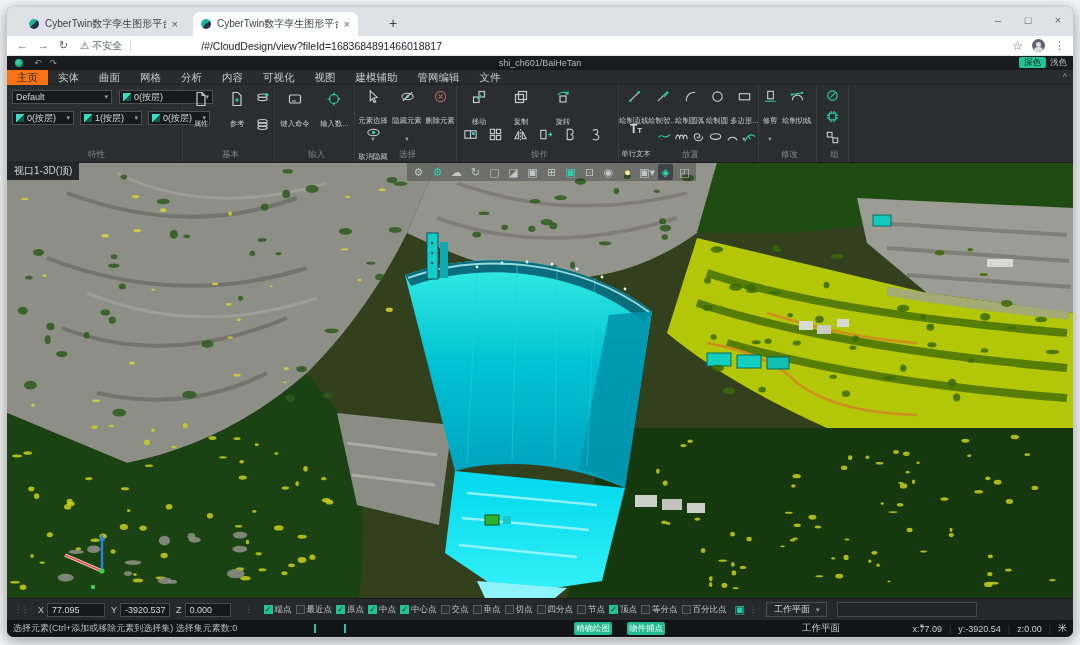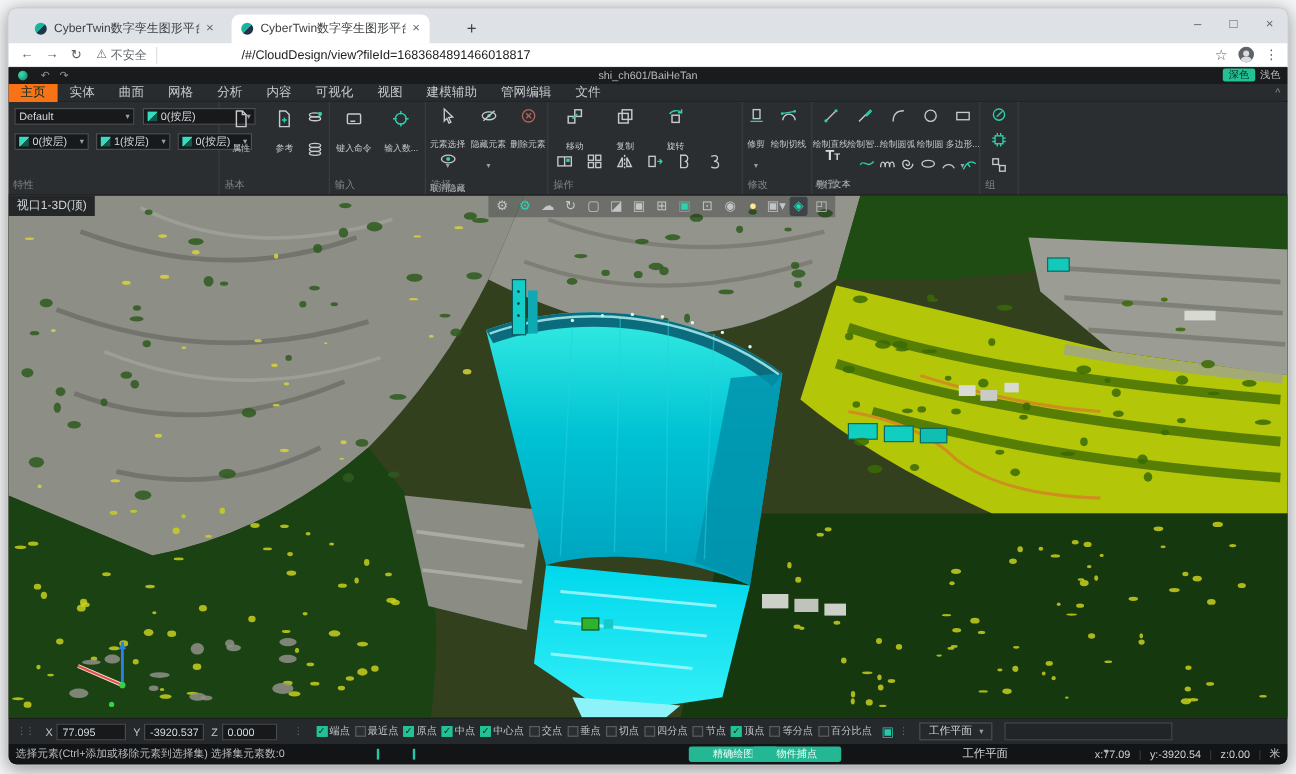--- a/index.html
+++ b/index.html
@@ -34,21 +34,21 @@
   .theme { position:absolute; right:6px; display:flex; gap:4px; align-items:flex-start;}
   .btn-dark { background:#23c296; color:#0b271d; font-size:8.5px; padding:0 5px; height:11px; line-height:11px; border-radius:2px;}
   .btn-light { color:#b6babd; font-size:8.5px;}
   .menubar { height:15px; background:#292c2f; display:flex; align-items:center; font-size:10.5px; color:#c6cacd; border-bottom:1px solid #212426; position:relative;}
   .mitem { padding:0 10px; height:15px; line-height:15px; }
   .mitem.active { background:#f97316; color:#07281c; }
   .collapse { position:absolute; right:6px; color:#8d9296; font-size:9px;}
   
   .ribbon { height:78px; background:#2b2e31; display:flex; position:relative; border-bottom:1px solid #1d1f21;}
   .rg { position:relative; border-right:1px solid #3a3d40; flex:none; }
-  .rg-label { position:absolute; bottom:1px; left:4px; right:0; text-align:left; font-size:8.5px; color:#7f8488;margin-top:48px;}
+  .rg-label { position:absolute; bottom:1px; left:4px; right:0; text-align:center; font-size:8.5px; color:#7f8488;margin-top:48px;}
   .dd { height:14px; background:#17191b; border:1px solid #4b4e52; display:flex; align-items:center; padding:0 3px; gap:3px; font-size:9px; color:#d6d9dc; position:absolute;}
   .dd .caret { margin-left:auto; color:#9aa0a4; font-size:7px;}
   .sw { width:8px; height:8px; background:linear-gradient(135deg,#37dcc0 0 55%,#14584c 55% 100%); flex:none;}
   .rbtn { position:absolute; display:flex; flex-direction:column; align-items:center; gap:11px; font-size:8px; color:#c3c7ca; text-align:center; width:36px;}
   .rbtn .cap { white-space:nowrap; transform:scale(.92); }
   .rbtn .dc { font-size:6.5px; color:#9aa0a4; line-height:4px;}
   .micon { position:absolute; }
   svg.ic { display:block; }
   .ic path, .ic rect, .ic circle, .ic ellipse, .ic line { fill:none; stroke:#c6cacd; stroke-width:1.2; }
   .ic .teal { stroke:#2ed0ae; }
@@ -73,21 +73,21 @@
   .snap { display:flex; align-items:center; gap:2px; margin-right:4px; white-space:nowrap;}
   .cb { width:9px; height:9px; border:1px solid #595d61; background:#2b2e31; font-size:8px; line-height:8px; text-align:center; color:#0b271d;}
   .cb.on { background:#23c296; border-color:#23c296; }
   .wp-btn { height:15px; border:1px solid #4a4e52; display:flex; align-items:center; gap:6px; padding:0 7px; font-size:9px; color:#d0d4d8; margin-left:6px;}
   .wp-field { height:15px; width:140px; border:1px solid #43474b; margin-left:10px; background:#222528;}
   .cube-glyph { color:#23c9a9; font-size:11px; margin-left:4px;}
   
   .cmdbar { height:17px; background:#121416; display:flex; align-items:center; font-size:9px; color:#b9bdc1; position:relative;}
   .cmd-status { margin-left:6px; white-space:nowrap;}
   .tick { position:absolute; top:4px; width:2px; height:9px; background:#23c9a9;}
-  .cbtn { height:13px; line-height:13px; padding:0 20px; background:#23b893; color:#eafff8; font-size:8.5px; border-radius:2px; position:absolute; top:2px;}
+  .cbtn { height:13px; line-height:13px; padding:0 2px; background:#23b893; color:#eafff8; font-size:8.5px; border-radius:2px; position:absolute; top:2px;}
   .cmd-right { position:absolute; right:6px; display:flex; align-items:center; gap:7px; font-size:9px; color:#cfd3d7;}
   .cmd-right .sep { color:#3c4043; }
   .cmd-wp { position:absolute; left:795px; display:flex; gap:80px; color:#d0d4d8; font-size:9.5px;}
 </style>
 </head>
 <body>
 
 <div class="window">
 
   <div class="tabstrip">
@@ -326,112 +326,112 @@
             </svg>
           </span>
         <span class="micon" style="left:131px;top:42px">
           <svg class="ic" width="15" height="15" viewBox="0 0 16 16">
               <path d="M5 3.5q6-2 5.5 2q-.3 2-3 2.5q4.5 0 4 3.5q-.5 3.5-6.5 1.5"></path>
             </svg>
           </span>
         <div class="rg-label">操作</div>
       </div>
 
+      <div class="rg" style="width:140px">
+        <div class="rbtn" style="left:0;top:4px;width:30px">
+          <svg class="ic" width="15" height="15" viewBox="0 0 16 16">
+              <path d="M3.5 12.5l9-9"></path>
+              <circle class="tealfill" cx="3.5" cy="12.5" r="1.4"></circle>
+              <circle class="tealfill" cx="12.5" cy="3.5" r="1.4"></circle>
+            </svg>
+          <span class="cap">绘制直线</span>
+          </div>
+        <div class="rbtn" style="left:28px;top:4px;width:30px">
+          <svg class="ic" width="15" height="15" viewBox="0 0 16 16">
+              <path d="M3 13l6-6"></path>
+              <path class="teal" d="M9 7l4-4 1 1-4 4z"></path>
+            </svg>
+          <span class="cap">绘制智...</span>
+          </div>
+        <div class="rbtn" style="left:56px;top:4px;width:30px">
+          <svg class="ic" width="15" height="15" viewBox="0 0 16 16">
+              <path d="M3.5 13Q3.5 3.5 13 3.5"></path>
+            </svg>
+          <span class="cap">绘制圆弧</span>
+          </div>
+        <div class="rbtn" style="left:84px;top:4px;width:28px">
+          <svg class="ic" width="15" height="15" viewBox="0 0 16 16">
+              <circle cx="8" cy="8" r="5"></circle>
+            </svg>
+          <span class="cap">绘制圆</span>
+          </div>
+        <div class="rbtn" style="left:110px;top:4px;width:30px">
+          <svg class="ic" width="15" height="15" viewBox="0 0 16 16">
+              <rect x="2.5" y="5" width="11" height="6.5"></rect>
+            </svg>
+          <span class="cap">多边形...</span>
+            <span class="dc">▾</span>
+          </div>
+        <div class="rbtn" style="left:0;top:38px;width:34px">
+          <span class="at"><span>T</span><small>T</small></span>
+          <span class="cap">单行文本</span>
+            <span class="dc">▾</span>
+          </div>
+        <span class="micon" style="left:38px;top:44px">
+          <svg class="ic" width="15" height="15" viewBox="0 0 16 16">
+              <path class="teal" d="M2 9C5 3 8 13 14 6"></path>
+            </svg>
+          </span>
+        <span class="micon" style="left:55px;top:44px">
+          <svg class="ic" width="15" height="15" viewBox="0 0 16 16">
+              <path d="M2 11c0-6 4-6 4 0c0-6 4-6 4 0c0-6 4-6 4 0"></path>
+            </svg>
+          </span>
+        <span class="micon" style="left:72px;top:44px">
+          <svg class="ic" width="15" height="15" viewBox="0 0 16 16">
+              <path d="M8 8m-1.5 0a1.5 1.5 0 1 0 3 0a3 3 0 1 0-6 0a4.5 4.5 0 1 0 9 0"></path>
+            </svg>
+          </span>
+        <span class="micon" style="left:89px;top:44px">
+          <svg class="ic" width="15" height="15" viewBox="0 0 16 16">
+              <ellipse cx="8" cy="8" rx="5.5" ry="3"></ellipse>
+            </svg>
+          </span>
+        <span class="micon" style="left:106px;top:44px">
+          <svg class="ic" width="15" height="15" viewBox="0 0 16 16">
+              <path d="M3 12A5.5 5.5 0 0 1 13 12"></path>
+            </svg>
+          </span>
+        <span class="micon" style="left:123px;top:44px">
+          <svg class="ic" width="15" height="15" viewBox="0 0 16 16">
+              <path class="teal" d="M3 13Q8 3 14 8M7 8l2 3"></path>
+            </svg>
+          </span>
+        <div class="rg-label">放置</div>
+      </div>
+
       <div class="rg" style="width:58px">
         <div class="rbtn" style="left:-4px;top:4px;width:30px">
           <svg class="ic" width="15" height="15" viewBox="0 0 16 16">
               <rect x="5" y="2.5" width="6" height="8"></rect>
               <path class="teal" d="M2.5 13h11" stroke-width="1.8"></path>
             </svg>
           <span class="cap">修剪</span>
             <span class="dc">▾</span>
           </div>
         <div class="rbtn" style="left:18px;top:4px;width:40px">
           <svg class="ic" width="16" height="15" viewBox="0 0 16 16">
               <path d="M3 12A5.5 5.5 0 0 1 14 12"></path>
               <path class="teal" d="M2 6l12-2"></path>
               <circle class="tealfill" cx="2.5" cy="6" r="1.2"></circle>
               <circle class="tealfill" cx="13.5" cy="4" r="1.2"></circle>
             </svg>
           <span class="cap">绘制切线</span>
           </div>
         <div class="rg-label">修改</div>
-      </div>
-
-      <div class="rg" style="width:140px">
-        <div class="rbtn" style="left:0;top:4px;width:30px">
-          <svg class="ic" width="15" height="15" viewBox="0 0 16 16">
-              <path d="M3.5 12.5l9-9"></path>
-              <circle class="tealfill" cx="3.5" cy="12.5" r="1.4"></circle>
-              <circle class="tealfill" cx="12.5" cy="3.5" r="1.4"></circle>
-            </svg>
-          <span class="cap">绘制直线</span>
-          </div>
-        <div class="rbtn" style="left:28px;top:4px;width:30px">
-          <svg class="ic" width="15" height="15" viewBox="0 0 16 16">
-              <path d="M3 13l6-6"></path>
-              <path class="teal" d="M9 7l4-4 1 1-4 4z"></path>
-            </svg>
-          <span class="cap">绘制智...</span>
-          </div>
-        <div class="rbtn" style="left:56px;top:4px;width:30px">
-          <svg class="ic" width="15" height="15" viewBox="0 0 16 16">
-              <path d="M3.5 13Q3.5 3.5 13 3.5"></path>
-            </svg>
-          <span class="cap">绘制圆弧</span>
-          </div>
-        <div class="rbtn" style="left:84px;top:4px;width:28px">
-          <svg class="ic" width="15" height="15" viewBox="0 0 16 16">
-              <circle cx="8" cy="8" r="5"></circle>
-            </svg>
-          <span class="cap">绘制圆</span>
-          </div>
-        <div class="rbtn" style="left:110px;top:4px;width:30px">
-          <svg class="ic" width="15" height="15" viewBox="0 0 16 16">
-              <rect x="2.5" y="5" width="11" height="6.5"></rect>
-            </svg>
-          <span class="cap">多边形...</span>
-            <span class="dc">▾</span>
-          </div>
-        <div class="rbtn" style="left:0;top:38px;width:34px">
-          <span class="at"><span>T</span><small>T</small></span>
-          <span class="cap">单行文本</span>
-            <span class="dc">▾</span>
-          </div>
-        <span class="micon" style="left:38px;top:44px">
-          <svg class="ic" width="15" height="15" viewBox="0 0 16 16">
-              <path class="teal" d="M2 9C5 3 8 13 14 6"></path>
-            </svg>
-          </span>
-        <span class="micon" style="left:55px;top:44px">
-          <svg class="ic" width="15" height="15" viewBox="0 0 16 16">
-              <path d="M2 11c0-6 4-6 4 0c0-6 4-6 4 0c0-6 4-6 4 0"></path>
-            </svg>
-          </span>
-        <span class="micon" style="left:72px;top:44px">
-          <svg class="ic" width="15" height="15" viewBox="0 0 16 16">
-              <path d="M8 8m-1.5 0a1.5 1.5 0 1 0 3 0a3 3 0 1 0-6 0a4.5 4.5 0 1 0 9 0"></path>
-            </svg>
-          </span>
-        <span class="micon" style="left:89px;top:44px">
-          <svg class="ic" width="15" height="15" viewBox="0 0 16 16">
-              <ellipse cx="8" cy="8" rx="5.5" ry="3"></ellipse>
-            </svg>
-          </span>
-        <span class="micon" style="left:106px;top:44px">
-          <svg class="ic" width="15" height="15" viewBox="0 0 16 16">
-              <path d="M3 12A5.5 5.5 0 0 1 13 12"></path>
-            </svg>
-          </span>
-        <span class="micon" style="left:123px;top:44px">
-          <svg class="ic" width="15" height="15" viewBox="0 0 16 16">
-              <path class="teal" d="M3 13Q8 3 14 8M7 8l2 3"></path>
-            </svg>
-          </span>
-        <div class="rg-label">放置</div>
       </div>
 
       <div class="rg" style="width:32px">
         <span class="micon" style="left:8px;top:3px">
           <svg class="ic" width="15" height="15" viewBox="0 0 16 16">
               <circle class="teal" cx="8" cy="8" r="5"></circle>
               <path class="teal" d="M6 10l5-5"></path>
             </svg>
           </span>
         <span class="micon" style="left:8px;top:24px">

